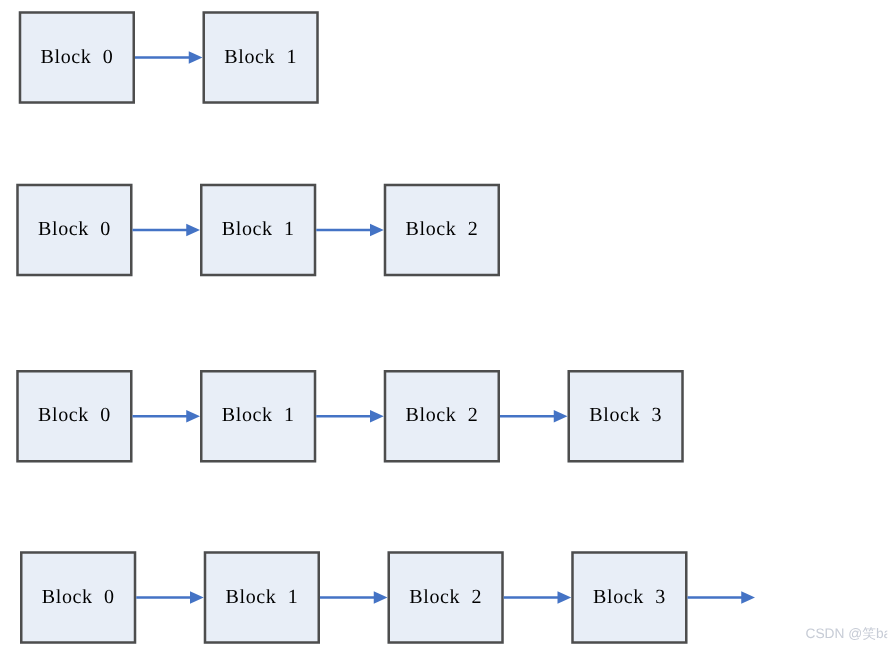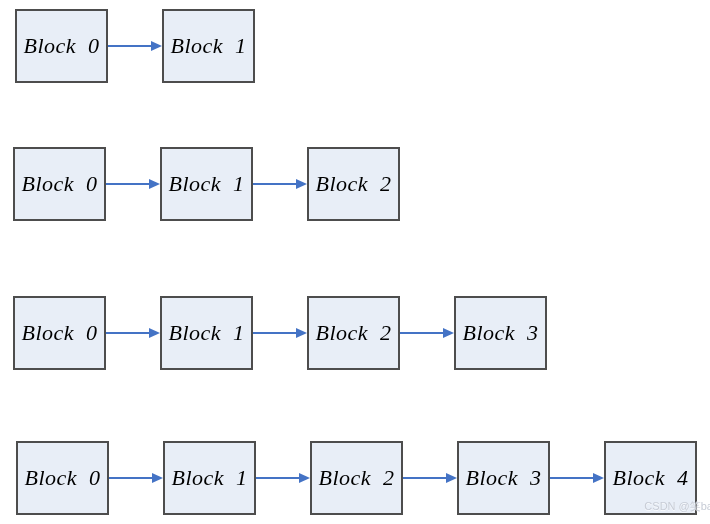--- a/index.html
+++ b/index.html
@@ -29,25 +29,24 @@
     width: 93px;
     height: 74px;
     box-sizing: border-box;
     background: var(--box-fill, #e8eef7);
     border: 2px solid var(--box-border, #4d4d4d);
     display: flex;
     align-items: center;
     justify-content: center;
   }
   .block-label {
-    font-size: 22px;
+    font-size: 16px;
     color: var(--text, #000000);
     white-space: pre;
     letter-spacing: 0.5px;
-    font-style: italic;
   }
   .arrow {
     flex: none;
     width: 54px;
     height: 12px;
     position: relative;
   }
   .arrow::before {
     content: "";
     position: absolute;
@@ -137,20 +136,17 @@
     </div>
     <div class="arrow"></div>
     <div class="block">
       <span class="block-label">Block  2</span>
     </div>
     <div class="arrow"></div>
     <div class="block">
       <span class="block-label">Block  3</span>
     </div>
     <div class="arrow"></div>
-    <div class="block">
-      <span class="block-label">Block  4</span>
-    </div>
   </div>
 
   <div class="watermark">CSDN @笑ba</div>
 
 </div>
 
 </body></html>

